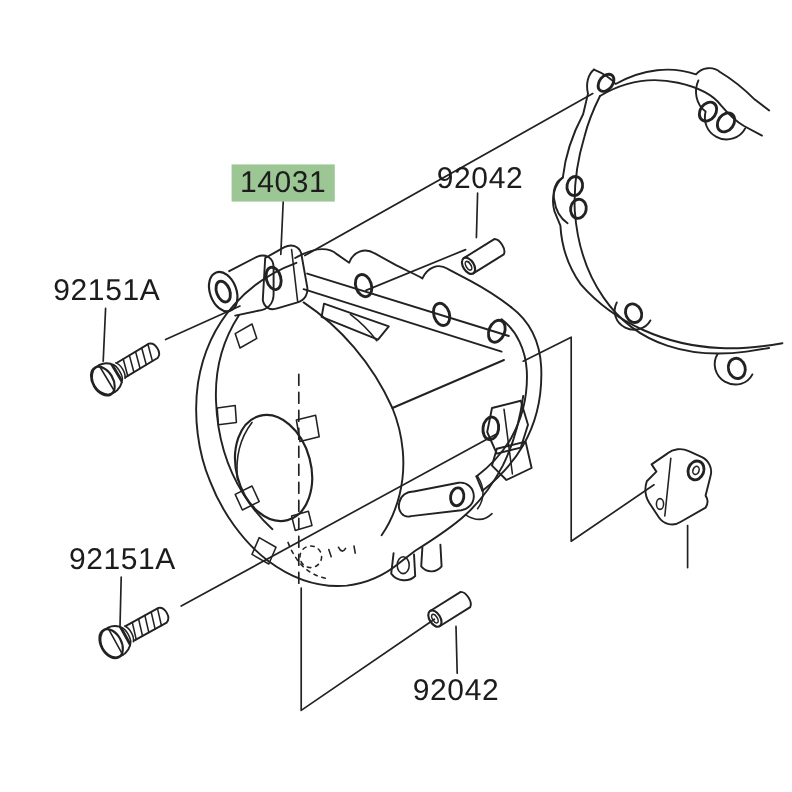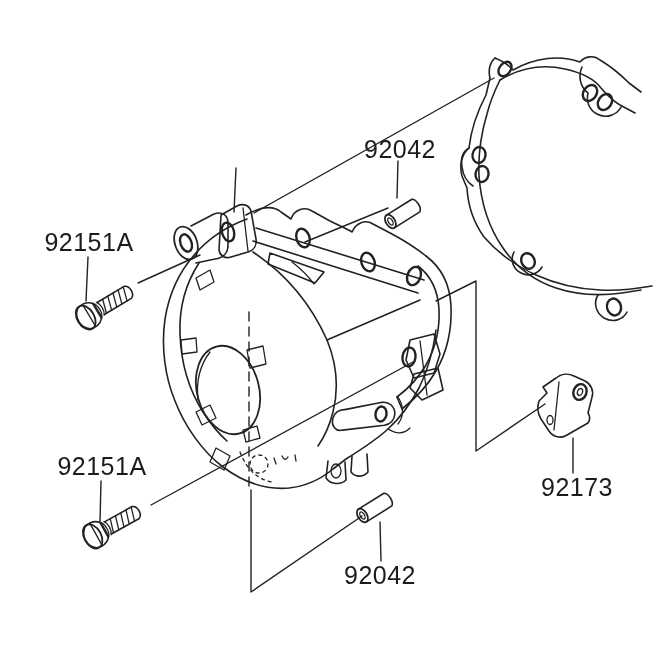--- a/index.html
+++ b/index.html
@@ -200,23 +200,23 @@
                C 590 416 590 420 588 423 L 567 435
                C 561 439 553 437 549 431 L 541 419
                C 538 414 537 407 539 401 Z"></path>
       <path d="M 559 382 L 554 430" class="thin"></path>
       <ellipse class="bold" cx="580" cy="392" rx="6.5" ry="8" transform="rotate(20 580 392)"></ellipse>
       <ellipse cx="580" cy="392" rx="2.5" ry="3.5" transform="rotate(20 580 392)" class="thin"></ellipse>
       <ellipse cx="550" cy="420" rx="3" ry="4.5" class="thin"></ellipse>
     </g>
   </svg>
 
+  <div class="part-label highlighted" style="left:236px; top:137px;">14031</div>
 
   <div class="part-label" style="left:400px; top:135px;">92042</div>
 
   <div class="part-label" style="left:89px; top:228px;">92151A</div>
 
   <div class="part-label" style="left:102px; top:452px;">92151A</div>
 
   <div class="part-label" style="left:380px; top:561px;">92042</div>
 
-  <div class="part-label" style="left:577px; top:473px;">92173</div>
 </div>
 
 </body></html>

